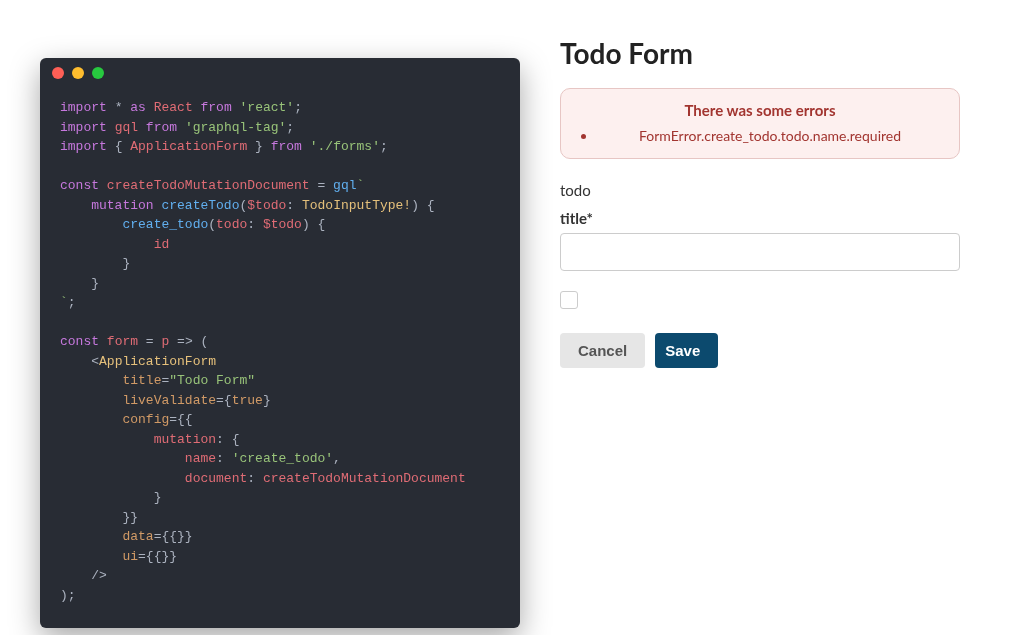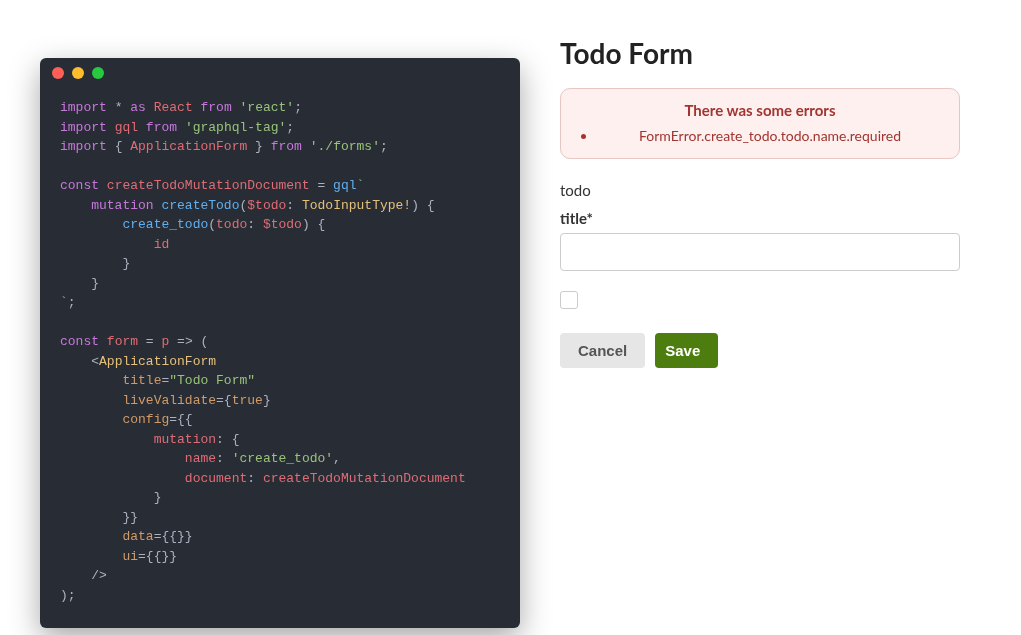--- a/index.html
+++ b/index.html
@@ -137,21 +137,21 @@
       padding: 9px 18px;
       font-size: 15px;
       font-weight: 600;
       cursor: pointer;
     }
     .btn-cancel {
       background: #e6e6e6;
       color: #555;
     }
     .btn-save {
-      background: #4d7c0f;
+      background: #0c4a6e;
       color: #fff;
       padding-left: 10px;
     }
   </style>
 </head>
 <body>
 
 <div class="code-panel">
   <div class="titlebar">
     <span class="dot dot-red"></span>

